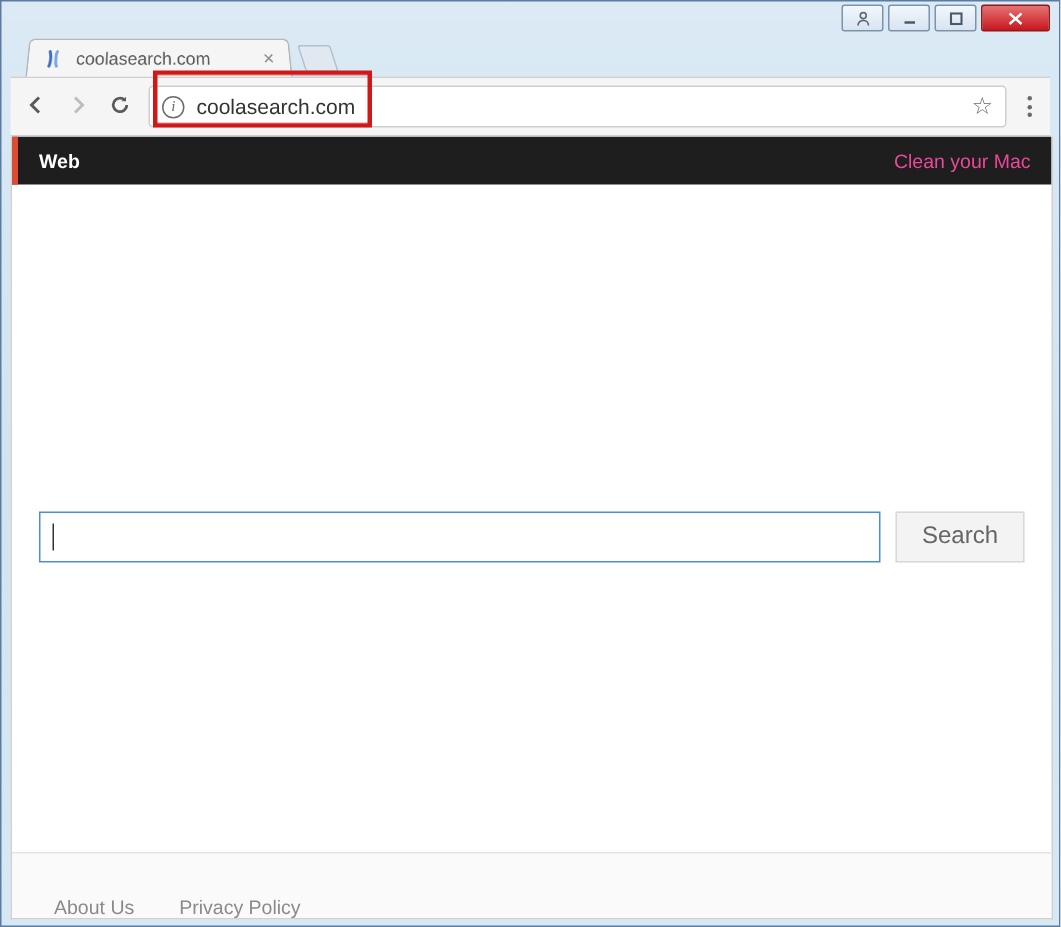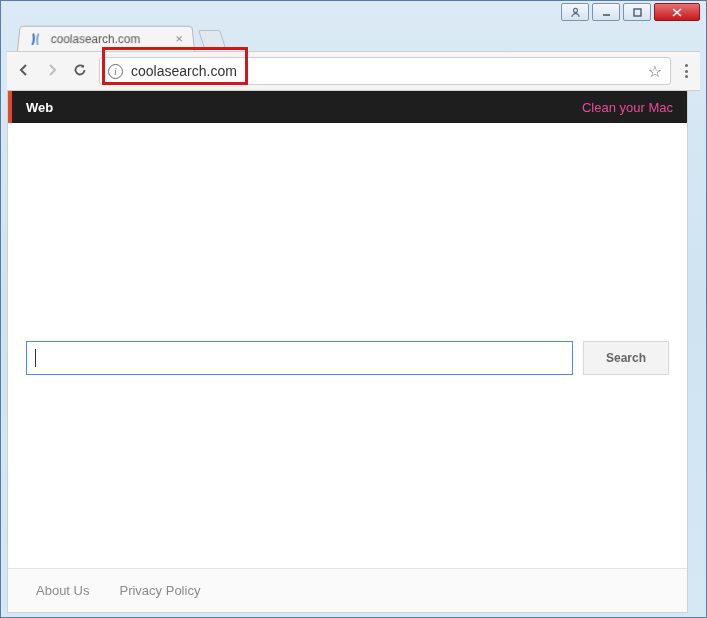--- a/index.html
+++ b/index.html
@@ -166,21 +166,21 @@
   
   .red-box {
     position: absolute;
     border: 3px solid #d01818;
     pointer-events: none;
   }
 
   
   .viewport {
     background: #fff;
-    margin: 0 18px 6px 6px;
+    margin: 0 4px 6px 6px;
     height: 522px;
     position: relative;
     border: 1px solid #d0d0d0;
     border-top: none;
     overflow: hidden;
   }
   .topbar {
     background: #1e1e1e;
     color: #fff;
     height: 32px;
@@ -217,39 +217,39 @@
     height: 18px;
     background: #333;
     animation: blink 1s step-end infinite;
   }
   @keyframes blink { 50% { opacity: 0; } }
   .searchbtn {
     width: 86px;
     border: 1px solid #d8d8d8;
     background: #f3f3f3;
     color: #666;
-    font-weight: 700;
-    font-size: 12px;
+    font-weight: 400;
+    font-size: 16px;
     display: flex;
     align-items: center;
     justify-content: center;
   }
 
   .footer {
     position: absolute;
     left: 0;
     right: 0;
     bottom: 0;
     height: 44px;
     border-top: 1px solid #e4e4e4;
     background: #fafafa;
     display: flex;
-    align-items: center;
+    align-items: flex-end;
     gap: 30px;
-    padding: 13px 28px;
+    padding: 0 28px;
     color: #8a8a8a;
     font-size: 13px;
   }
 </style>
 </head>
 <body>
 
 <div class="window-frame">
 
   <div class="titlebar">

